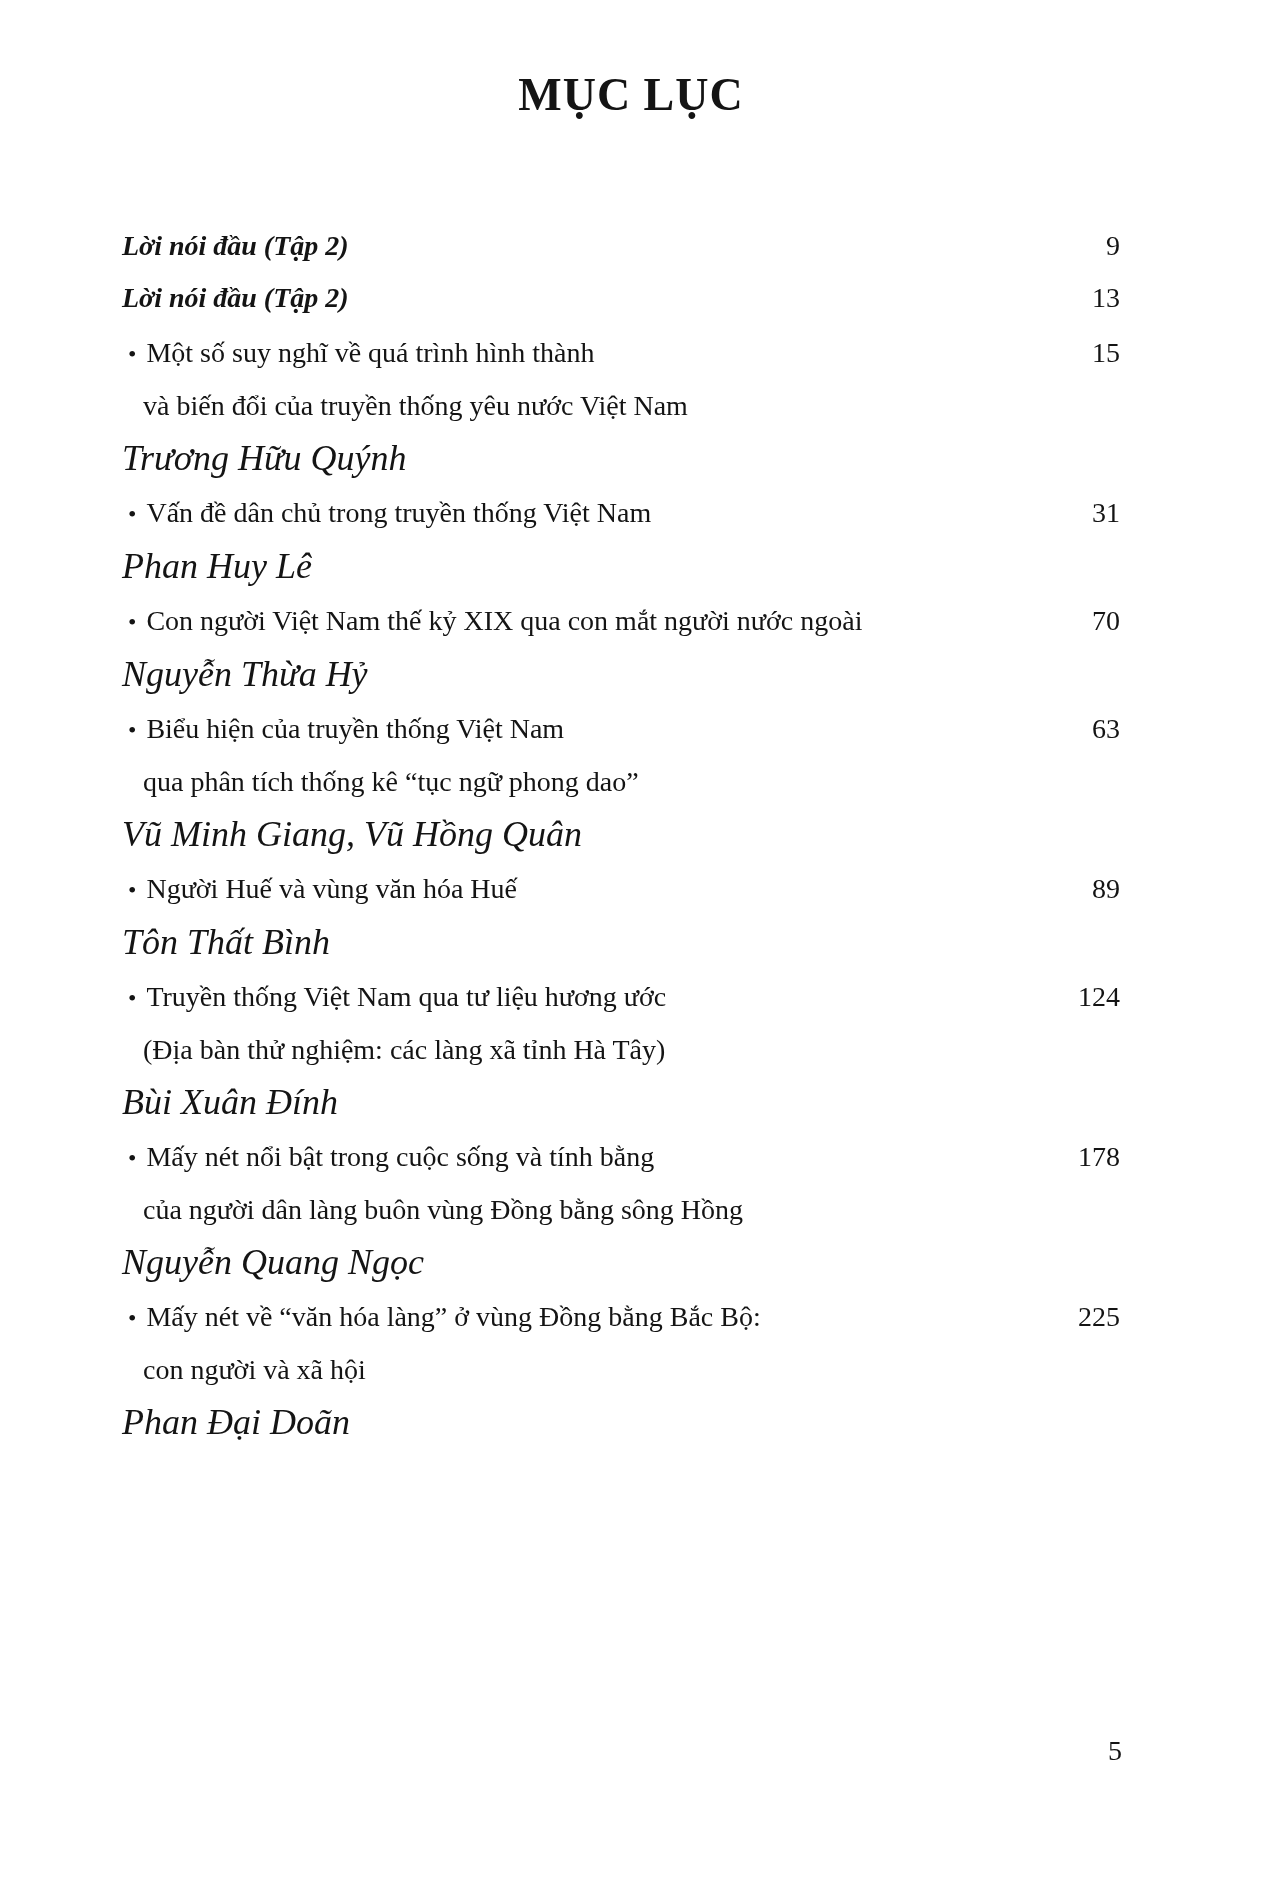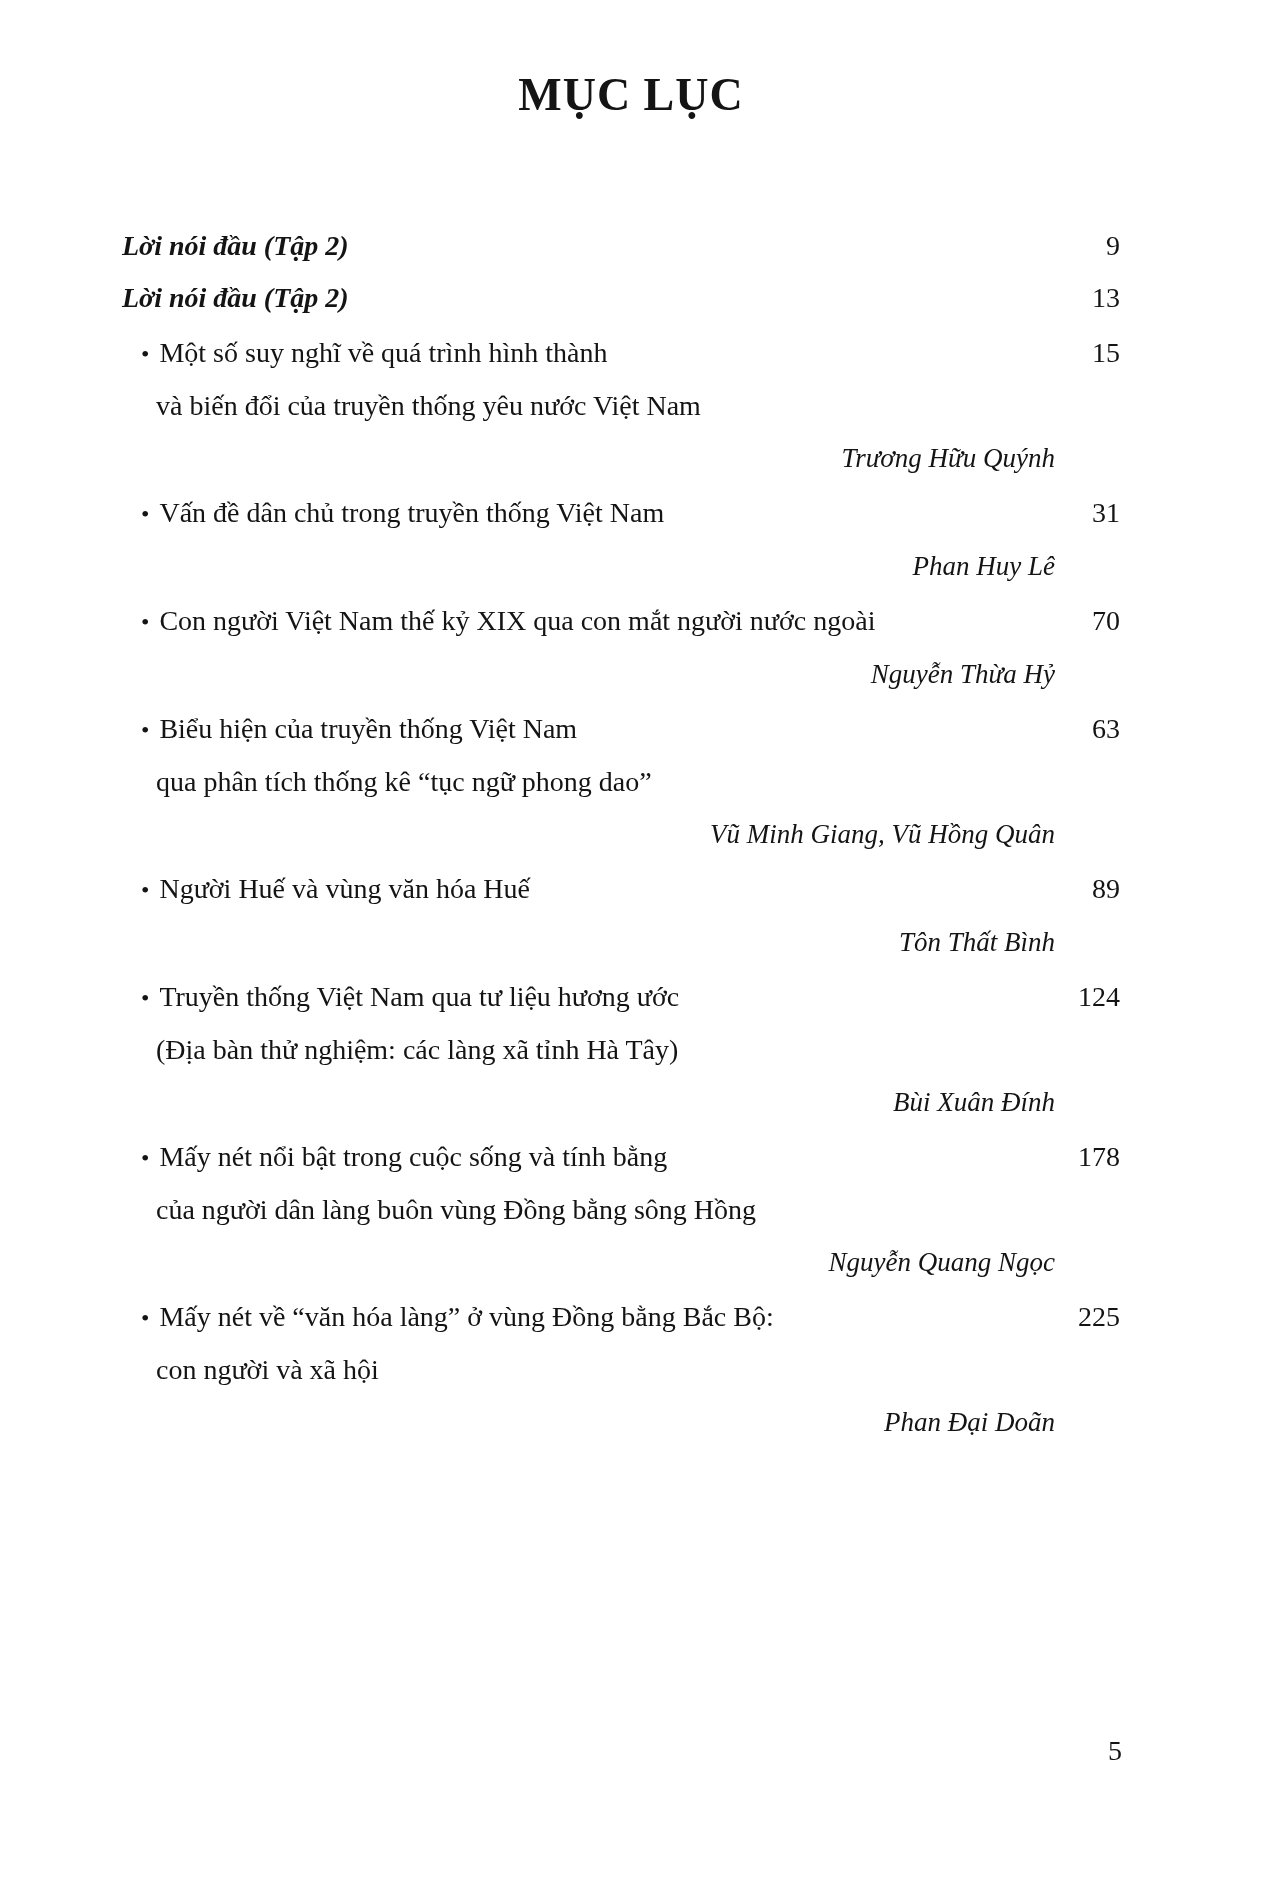--- a/index.html
+++ b/index.html
@@ -27,21 +27,21 @@
   .toc {
     margin: 102px 142px 0 122px; 
   }
   .row {
     display: flex;
     justify-content: space-between;
     align-items: baseline;
     line-height: 52px;
     font-size: 28px;
   }
-  .entry.article { margin-top: 3px; margin-left: 13px; }
+  .entry.article { margin-top: 3px; }
   .entry-title-cell { padding-left: 6px; }
   .bullet {
     margin-right: 10px;
     font-size: 24px;
   }
   .preface-title-cell {
     font-weight: bold;
     font-style: italic;
   }
   .page-num {
@@ -51,23 +51,22 @@
   }
   .cont-row {
     display: block;
     line-height: 52px;
     font-size: 28px;
     padding-left: 21px;
   }
   .author-row {
     display: block;
     line-height: 52px;
-    font-size: 27px;
+    font-size: 36px;
     font-style: italic;
-    text-align: right;
     margin-right: 65px;
   }
   .bottom-page-number {
     position: absolute;
     top: 1736px;
     right: 140px;
     font-size: 28px;
     line-height: 1.1;
   }
 </style>

